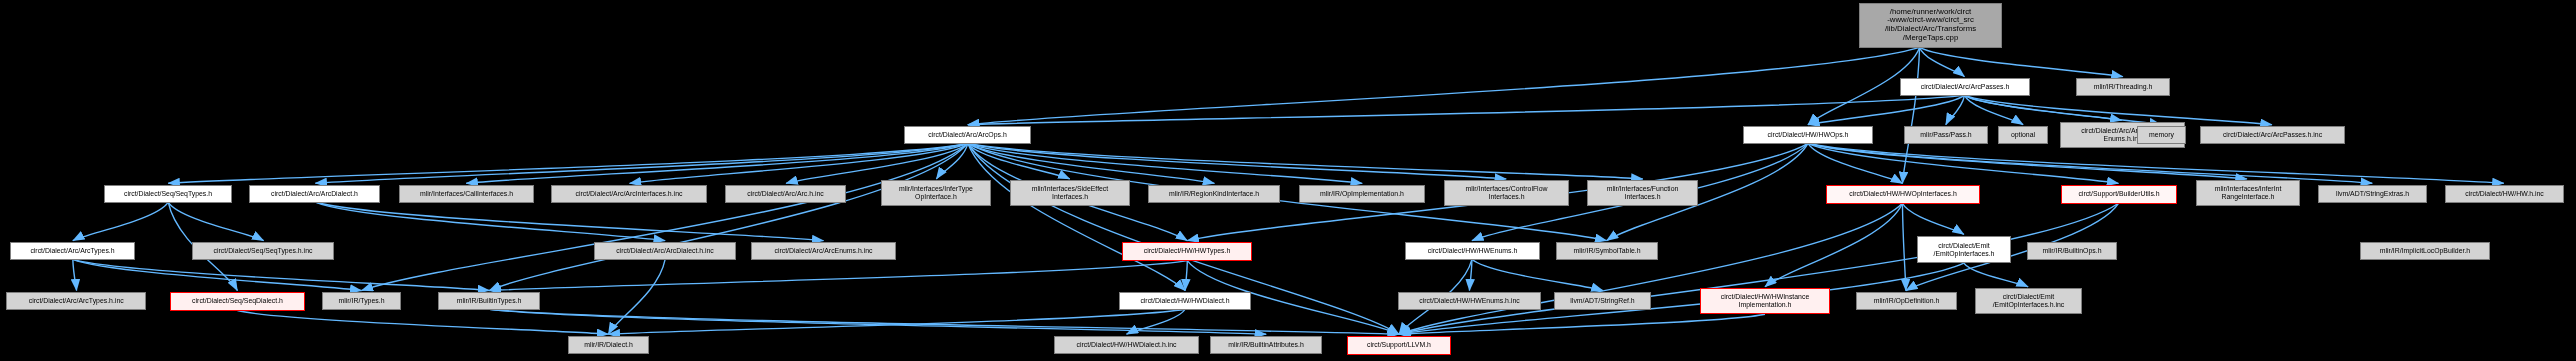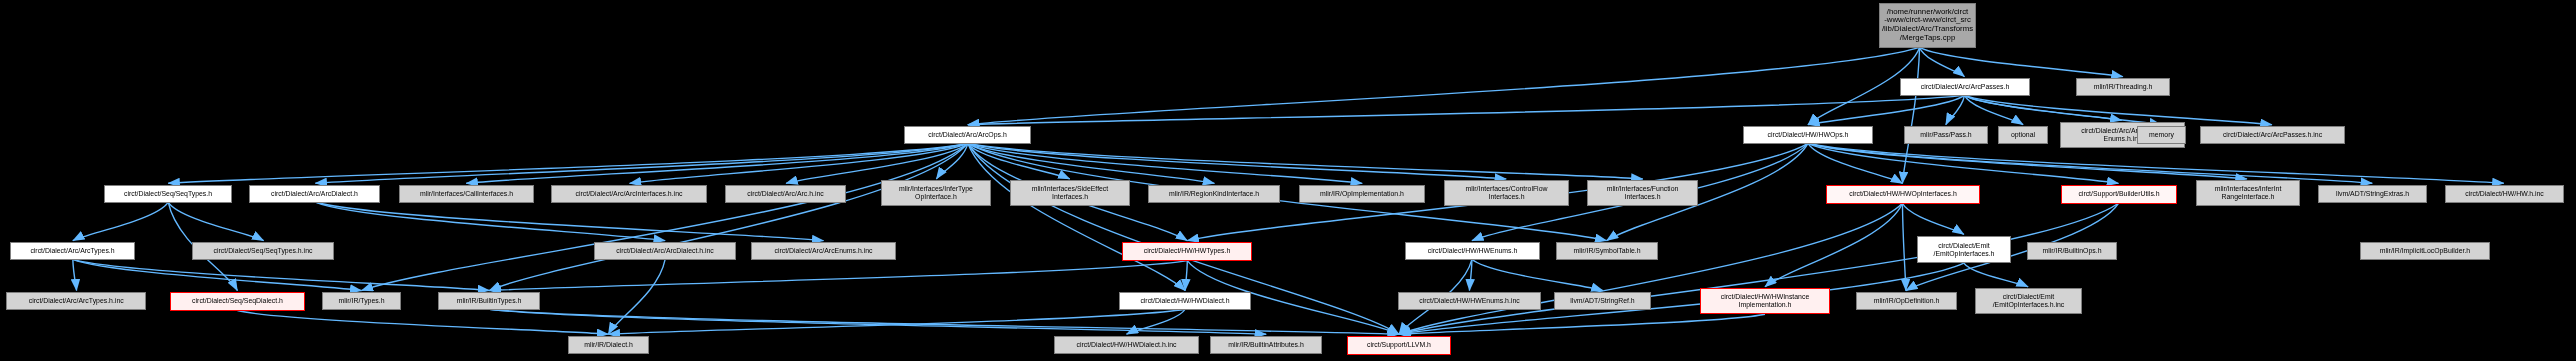--- a/index.html
+++ b/index.html
@@ -89,21 +89,21 @@
         <path d="M784,496 C959.0799999999999,514.9 2024.1499999999999,528.76 2243,536" fill="none" stroke="#63b8ff" stroke-width="2.2" marker-end="url(#ah)"></path>
         <path d="M1066,416 C1055.08,470.9 988.65,511.16 975,536" fill="none" stroke="#63b8ff" stroke-width="2.2" marker-end="url(#ah)"></path>
         <path d="M1551.5,230 C1593.74,301.1 1850.7,353.24 1903.5,386" fill="none" stroke="#63b8ff" stroke-width="2.2" marker-end="url(#ah)"></path>
         <path d="M1551.5,230 C1634.48,368.6 2139.275,470.24 2243,536" fill="none" stroke="#63b8ff" stroke-width="2.2" marker-end="url(#ah)"></path>
         <path d="M1551.5,230 C1593.32,337.1 1847.725,415.64 1900,466" fill="none" stroke="#63b8ff" stroke-width="2.2" marker-end="url(#ah)"></path>
         <path d="M1551.5,230 C1459.4,337.1 899.125,415.64 784,466" fill="none" stroke="#63b8ff" stroke-width="2.2" marker-end="url(#ah)"></path>
         <path d="M1551.5,230 C1434.8,337.1 724.875,415.64 579,466" fill="none" stroke="#63b8ff" stroke-width="2.2" marker-end="url(#ah)"></path>
       </g>
   </svg>
   <div id="node-layer">
-      <div class="node n-root" style="left: 1859px; top: 2.5px; width: 97px; height: 45px; margin-left: 20px;">/home/runner/work/circt
+      <div class="node n-root" style="left: 1859px; top: 2.5px; width: 143px; height: 45px;">/home/runner/work/circt
 -www/circt-www/circt_src
 /lib/Dialect/Arc/Transforms
 /MergeTaps.cpp</div>
       <div class="node n-white" style="left: 1900px; top: 78px; width: 130px; height: 17.5px;">circt/Dialect/Arc/ArcPasses.h</div>
       <div class="node n-gray" style="left: 2076px; top: 78px; width: 94px; height: 17.5px;">mlir/IR/Threading.h</div>
       <div class="node n-white" style="left: 904px; top: 126px; width: 127px; height: 17.5px;">circt/Dialect/Arc/ArcOps.h</div>
       <div class="node n-white" style="left: 1743px; top: 126px; width: 130px; height: 17.5px;">circt/Dialect/HW/HWOps.h</div>
       <div class="node n-gray" style="left: 1904px; top: 126px; width: 84px; height: 17.5px;">mlir/Pass/Pass.h</div>
       <div class="node n-gray" style="left: 1998px; top: 126px; width: 50px; height: 17.5px;">optional</div>
       <div class="node n-gray" style="left: 2060px; top: 122px; width: 125px; height: 26px;">circt/Dialect/Arc/ArcPasses

